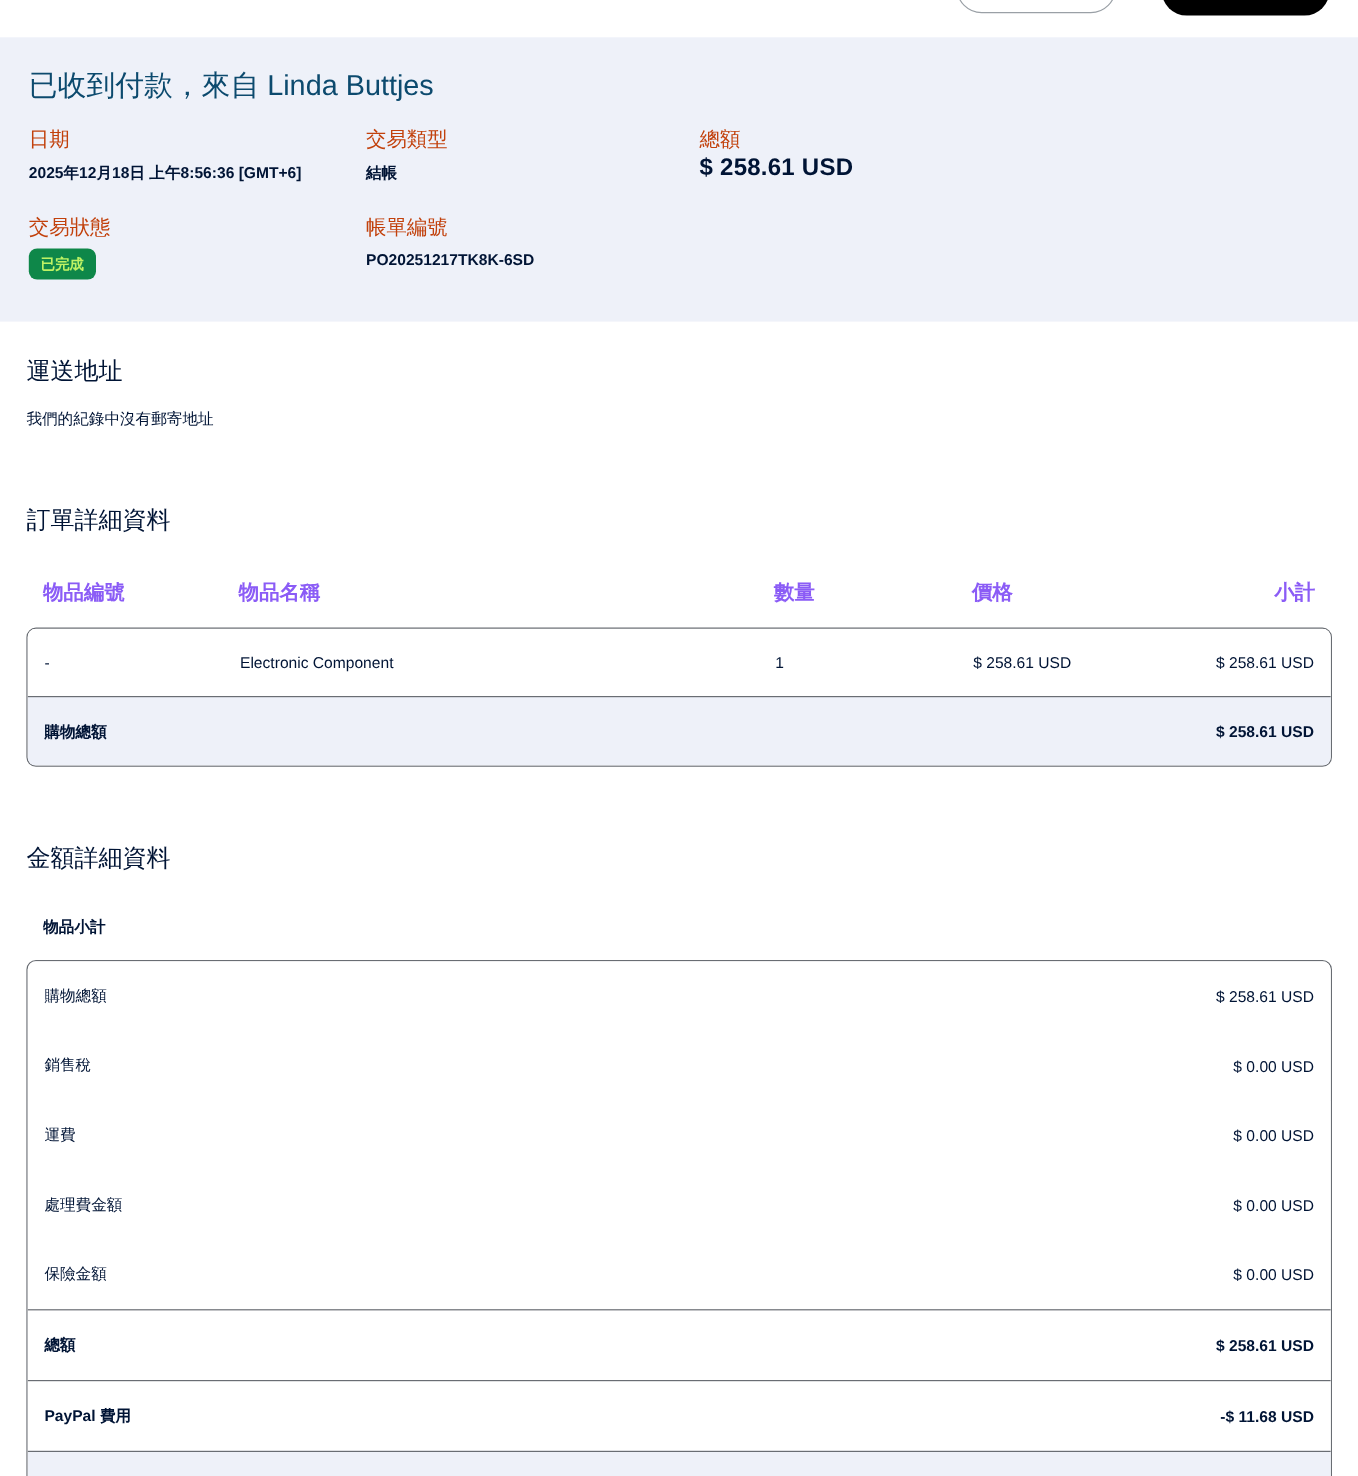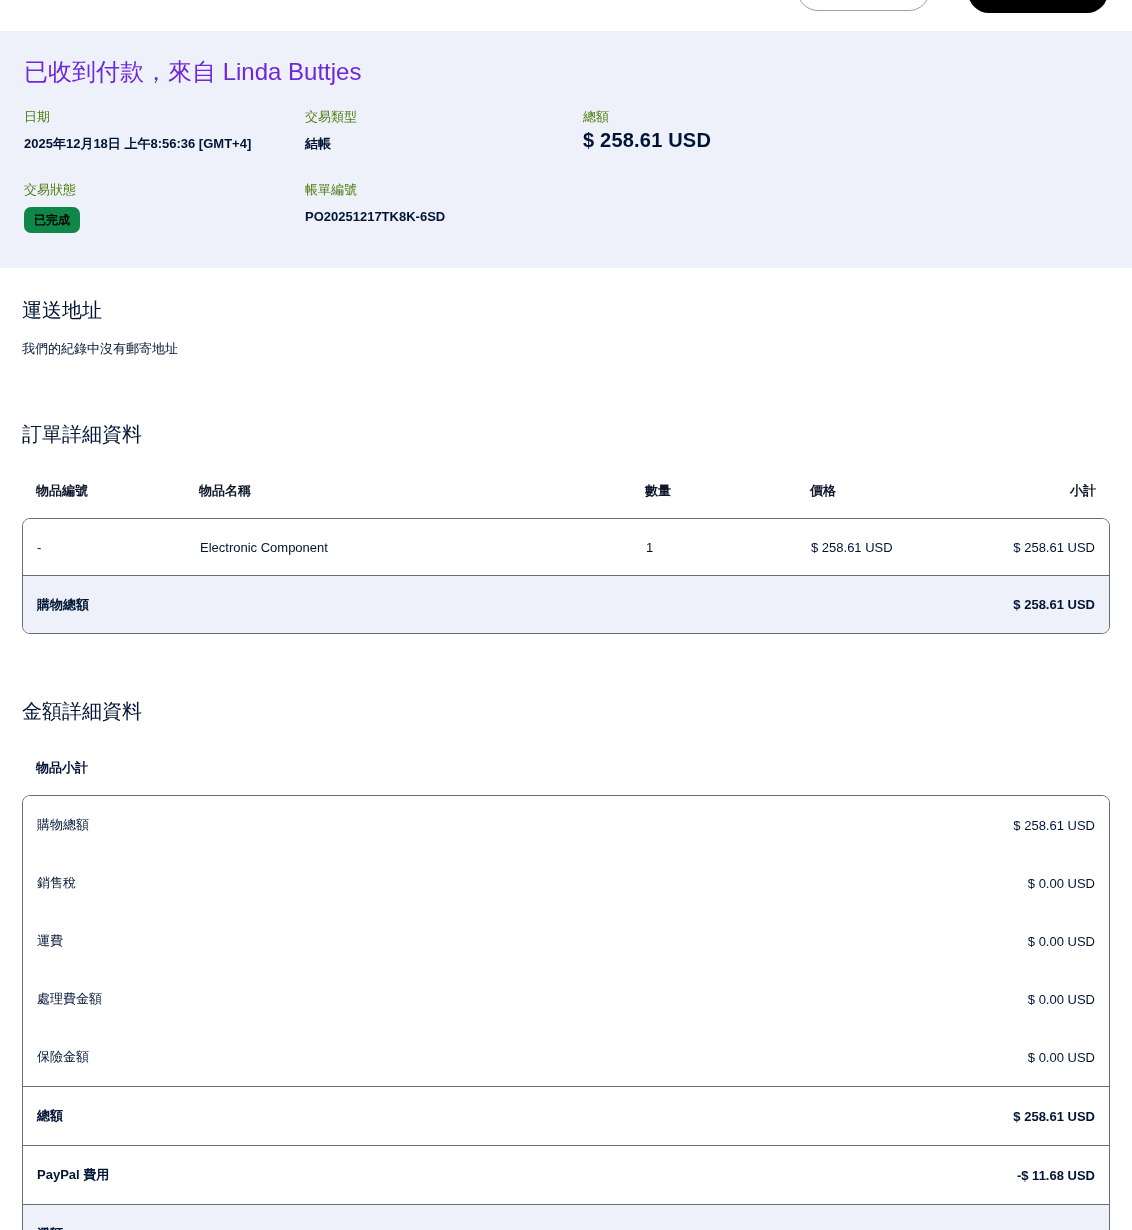--- a/index.html
+++ b/index.html
@@ -10,38 +10,38 @@
   }
   
   .topbar{position:relative;height:31px;background:#ffffff;overflow:hidden;}
   .topbar-fragment{position:absolute;left:70px;top:-14px;width:190px;height:18px;
     color:#8a8f98;font-size:13px;overflow:hidden;}
   .btn{position:absolute;height:42px;border-radius:22px;box-sizing:border-box;cursor:pointer;}
   .btn-outline{top:-31px;left:797px;width:133px;background:#ffffff;border:1px solid #9aa0a6;}
   .btn-dark{top:-29px;left:968px;width:140px;background:#000000;border:none;}
   
   .hero{background:#eef1f9;height:237px;padding:0 24px;box-sizing:border-box;}
-  .hero h1{margin:0;padding-top:24px;font-size:24px;font-weight:500;line-height:34px;color:#6d28d9;}
+  .hero h1{margin:0;padding-top:24px;font-size:24px;font-weight:500;line-height:34px;color:#0c4a6e;}
   .grid4{display:grid;grid-template-columns:281px 278px 283px 1fr;}
   .hero .grid4.row1{margin-top:20px;}
   .hero .grid4.row2{margin-top:30px;}
-  .fld-label{font-size:13px;color:#4d7c0f;line-height:16px;}
+  .fld-label{font-size:17px;color:#c2410c;line-height:16px;}
   .fld-value{font-size:13px;font-weight:700;margin-top:11px;line-height:16px;}
   .fld-value.big{font-size:20px;margin-top:7px;letter-spacing:.2px;}
-  .badge{display:inline-block;margin-top:9px;background:#0e8749;color:#000000;
+  .badge{display:inline-block;margin-top:9px;background:#0e8749;color:#bef264;
     font-size:12px;font-weight:700;padding:6px 10px;border-radius:7px;line-height:14px;}
   
   .section{padding:0 22px;}
   .section-h{font-size:20px;font-weight:400;line-height:28px;margin:0;color:#001435;}
   .shipping .section-h{margin-top:28px;}
   .shipping .note{font-size:13px;margin-top:17px;line-height:16px;}
   
   .order .section-h{margin-top:63px;}
   .o-grid{display:grid;grid-template-columns:163px 446px 165px 165px 1fr;align-items:center;}
-  .o-head{margin-top:34px;padding:0 14px;font-size:13px;font-weight:600;color:#0f172a;}
+  .o-head{margin-top:34px;padding:0 14px;font-size:17px;font-weight:600;color:#8b5cf6;}
   .o-head .right, .o-cell.right{text-align:right;}
   .o-box{margin-top:18px;border:1px solid #696d73;border-radius:8px;overflow:hidden;}
   .o-row{height:56px;padding:0 14px;font-size:13px;background:#ffffff;}
   .o-foot{display:flex;justify-content:space-between;align-items:center;height:57px;
     padding:0 14px;background:#eef1f9;border-top:1px solid #696d73;
     font-size:13px;font-weight:700;}
   
   .amounts .section-h{margin-top:63px;}
   .a-head{display:flex;justify-content:flex-start;margin-top:34px;padding:0 14px;
     font-size:13px;font-weight:600;}
@@ -60,21 +60,21 @@
   <button class="btn btn-outline"></button>
   <button class="btn btn-dark"></button>
 </div>
 
 <div class="hero">
   <h1>已收到付款，來自 Linda Buttjes</h1>
 
   <div class="grid4 row1">
     <div>
       <div class="fld-label">日期</div>
-      <div class="fld-value">2025年12月18日 上午8:56:36 [GMT+4]</div>
+      <div class="fld-value">2025年12月18日 上午8:56:36 [GMT+6]</div>
     </div>
     <div>
       <div class="fld-label">交易類型</div>
       <div class="fld-value">結帳</div>
     </div>
     <div>
       <div class="fld-label">總額</div>
       <div class="fld-value big">$ 258.61 USD</div>
     </div>
   </div>

